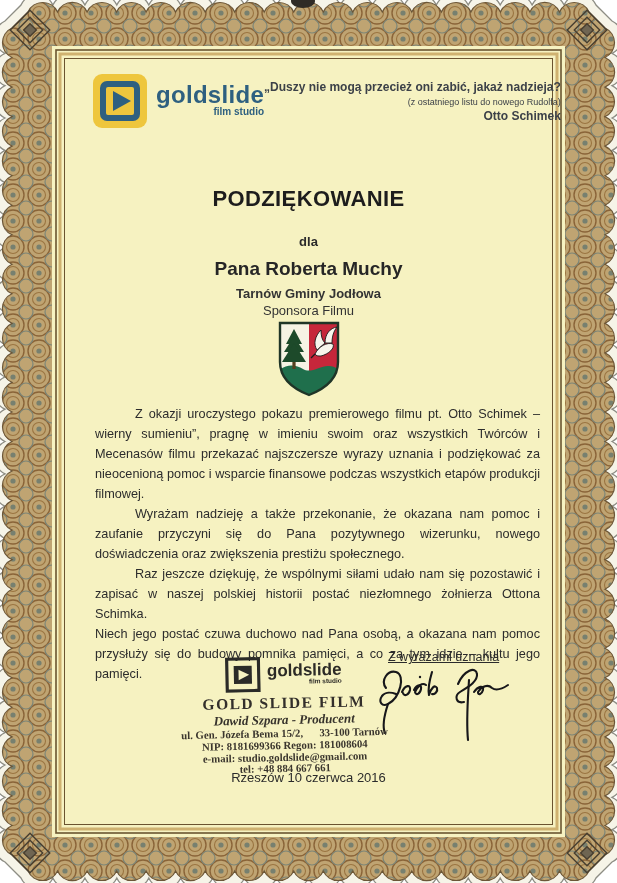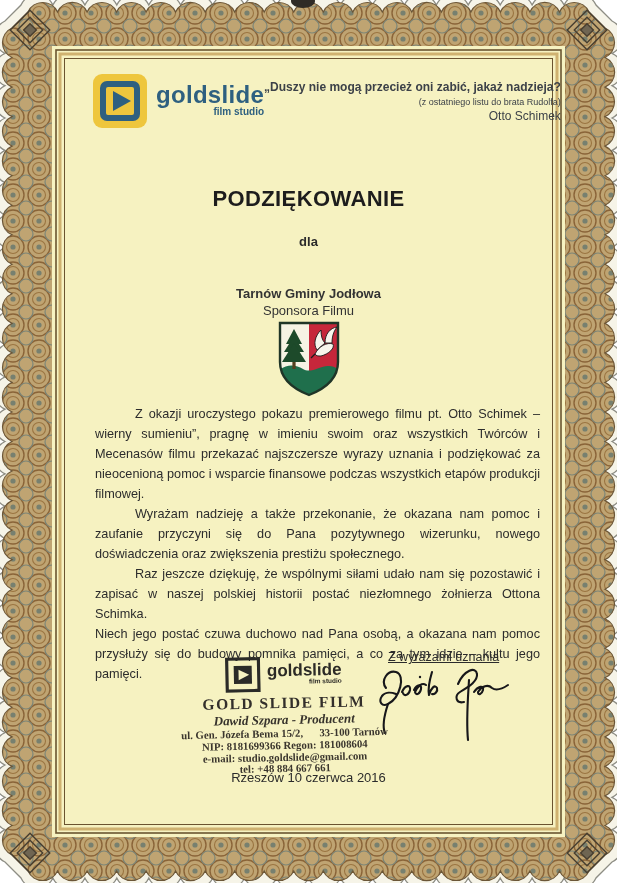--- a/index.html
+++ b/index.html
@@ -12,21 +12,21 @@
 
   
   .header{position:absolute;left:93px;right:74px;top:74px;display:flex;justify-content:space-between;align-items:flex-start;}
   .brand{display:flex;align-items:flex-start;gap:9px;}
   .brand-text{margin-top:10px;}
   .brand-name{font-size:24px;font-weight:bold;color:#2e6080;letter-spacing:.3px;line-height:22px;}
   .brand-tag{font-size:10px;font-weight:bold;color:#2e6080;text-align:right;margin-top:0;}
   .quote{text-align:right;margin-top:6px;}
   .quote-line1{font-size:12px;font-weight:bold;color:#3c4148;white-space:nowrap;}
   .quote-line2{font-size:9px;color:#3c4148;margin-top:3px;}
-  .quote-author{font-size:12px;font-weight:normal;color:#3c4148;margin-top:2px;}
+  .quote-author{font-size:12px;font-weight:bold;color:#3c4148;margin-top:2px;}
 
   
   .title{position:absolute;left:0;right:0;top:186px;margin:0;text-align:center;
          font-size:22px;font-weight:bold;color:#1d1d1d;letter-spacing:.4px;}
   .dla{position:absolute;left:0;right:0;top:234px;text-align:center;font-size:13px;font-weight:bold;color:#2b2b2b;}
   .recipient{position:absolute;left:0;right:0;top:258px;text-align:center;font-size:19px;font-weight:bold;color:#262626;}
   .role1{position:absolute;left:0;right:0;top:286px;text-align:center;font-size:13px;font-weight:bold;color:#333;}
   .role2{position:absolute;left:0;right:0;top:303px;text-align:center;font-size:13px;font-weight:normal;color:#333;}
 
   .crest{position:absolute;left:calc(50% - 32px);top:320px;}
@@ -111,27 +111,28 @@
           <rect x="13" y="13" width="28" height="28" rx="2" fill="#eec63d"></rect>
           <polygon points="20,17 20,37 38,27" fill="#2e6080"></polygon>
         </svg>
         <div class="brand-text">
           <div class="brand-name">goldslide</div>
           <div class="brand-tag">film studio</div>
         </div>
       </div>
       <div class="quote">
         <div class="quote-line1">„Duszy nie mogą przecież oni zabić, jakaż nadzieja?</div>
-        <div class="quote-line2">(z ostatniego listu do brata Rudolfa)</div>
+        <div class="quote-line2">(z ostatniego listu do nowego Rudolfa)</div>
         <div class="quote-author">Otto Schimek</div>
       </div>
     </div>
 
     <h1 class="title">PODZIĘKOWANIE</h1>
     <div class="dla">dla</div>
+    <div class="recipient">Pana Roberta Muchy</div>
     <div class="role1">Tarnów Gminy Jodłowa</div>
     <div class="role2">Sponsora Filmu</div>
 
     <svg class="crest" width="64" height="78" viewBox="0 0 64 78" aria-label="herb gminy Jodłowa">
       <defs>
         <clipPath id="shieldClip">
             <path d="M3,3 H61 V42 C61,58 50,68 32,75 C14,68 3,58 3,42 Z"></path>
           </clipPath>
       </defs>
       <path d="M3,3 H61 V42 C61,58 50,68 32,75 C14,68 3,58 3,42 Z" fill="#f6f3e4"></path>

